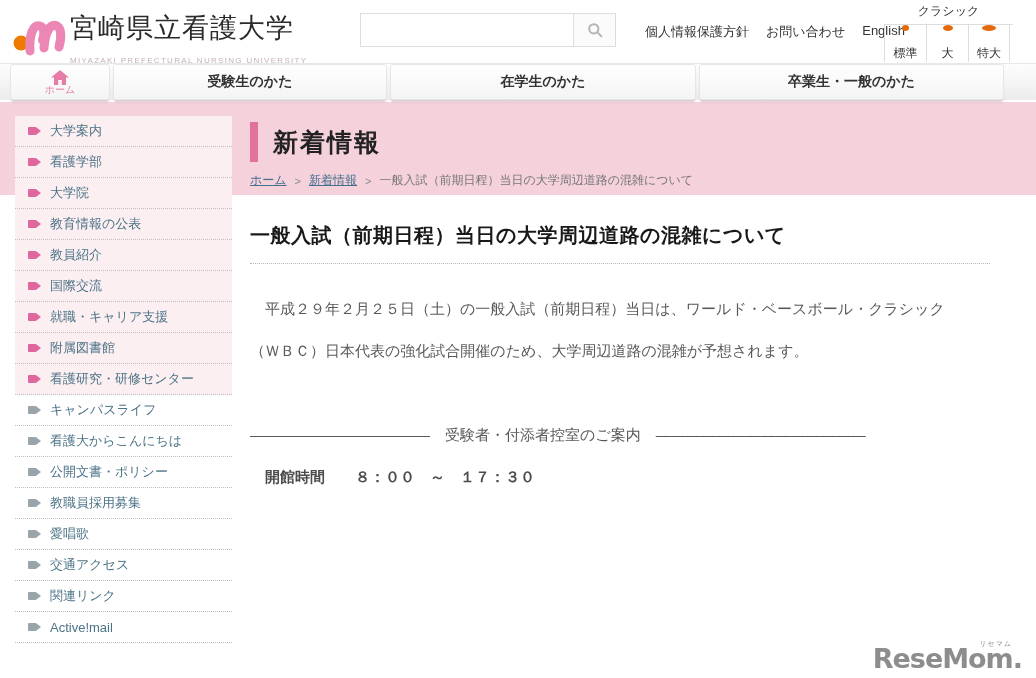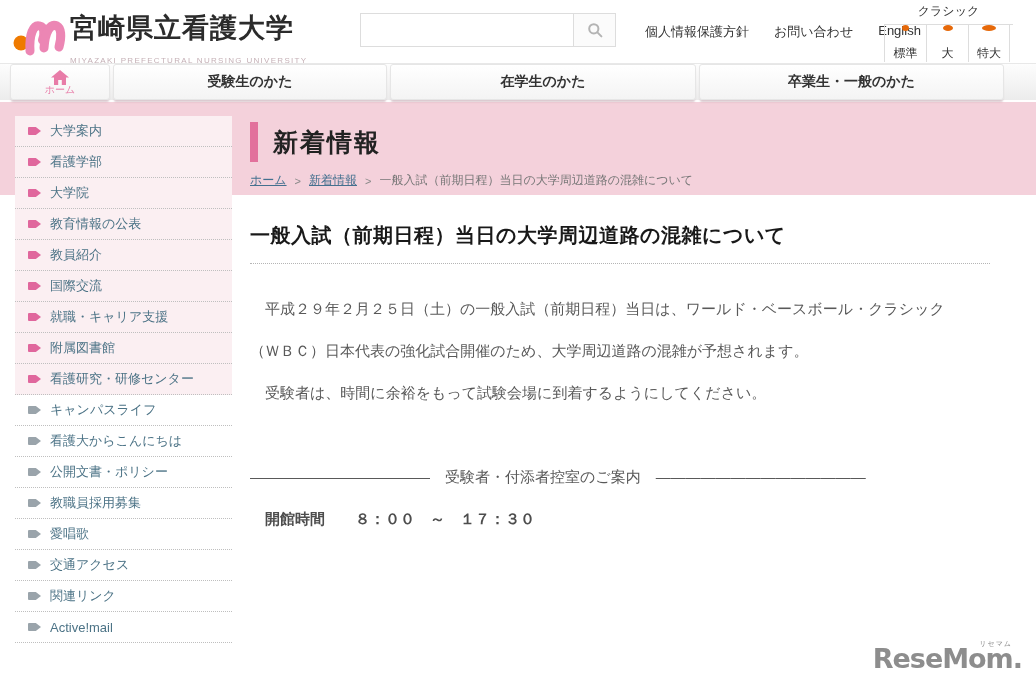--- a/index.html
+++ b/index.html
@@ -5,28 +5,28 @@
   html,body{margin:0;padding:0}
   body{width:1036px;height:678px;overflow:hidden;background:#fff;
        font-family:"Liberation Sans","DejaVu Sans",sans-serif;color:#333}
   .page{position:relative;width:1036px;height:678px;overflow:hidden;background:#fff}
 
   
   .site-header{position:relative;height:63px;background:#fff}
   .logo{position:absolute;left:12px;top:4px;display:flex;align-items:flex-start;cursor:pointer;text-decoration:none}
   .logo-mark{width:54px;height:54px;flex:none}
   .logo-text{margin-left:4px;padding-top:10px}
-  .logo-jp{display:block;font-size:27px;font-weight:bold;color:#2b2b2b;letter-spacing:1px;line-height:28px}
+  .logo-jp{display:block;font-size:27px;font-weight:normal;color:#2b2b2b;letter-spacing:1px;line-height:28px}
   .logo-en{display:block;font-size:8px;color:#c5b0b6;letter-spacing:1.3px;margin-top:14px}
 
   .search{position:absolute;left:360px;top:13px;width:256px;height:34px;border:1px solid #ddd;display:flex;background:#fff;box-sizing:border-box}
   .search input{flex:1;border:none;outline:none;padding:0 8px;font-size:13px;min-width:0;background:transparent}
   .search button{width:42px;border:none;border-left:1px solid #ddd;background:#fbfbfb;cursor:pointer;display:flex;align-items:center;justify-content:center;padding:0}
 
-  .hlinks{position:absolute;left:645px;top:23px;display:flex;gap:25px;white-space:nowrap}
+  .hlinks{position:absolute;left:645px;top:23px;display:flex;gap:17px;white-space:nowrap}
   .hlink{font-size:13px;color:#333;text-decoration:none;cursor:pointer}
 
   .fsw{position:absolute;left:884px;top:3px;width:129px}
   .fsw-label{text-align:center;font-size:12px;color:#333;margin-bottom:4px}
   .fsw-cells{display:flex;border-top:1px solid #ddd}
   .fsw-cell{width:42px;height:37px;border-left:1px solid #ddd;display:flex;flex-direction:column;align-items:center;justify-content:center;cursor:pointer;box-sizing:border-box}
   .fsw-cell:last-child{border-right:1px solid #ddd}
   .dot{border-radius:50%;background:#e6690a;display:block}
   .dot0{width:7px;height:7px}
   .dot1{width:10px;height:10px}
@@ -236,21 +236,20 @@
           <a class="bc-link">新着情報</a>
           <span class="bc-sep">&gt;</span>
           <span class="bc-current">一般入試（前期日程）当日の大学周辺道路の混雑について</span>
         </div>
 
       <article class="article">
         <h2 class="article-title">一般入試（前期日程）当日の大学周辺道路の混雑について</h2>
         <div class="article-body">
             <p class="line"><span>　平成２９年２月２５日（土）の一般入試（前期日程）当日は、ワールド・ベースボール・クラシック</span></p>
             <p class="line"><span>（ＷＢＣ）日本代表の強化試合開催のため、大学周辺道路の混雑が予想されます。</span></p>
-            <p class="line"><span>　受験者は、時間に余裕をもって試験会場に到着するようにしてください。</span></p>
             <p class="line gap"><span>――――――――――――　受験者・付添者控室のご案内　――――――――――――――</span></p>
             <p class="line"><span class="b">　開館時間</span><span>　　</span><span class="b">８：００　～　１７：３０</span></p>
           </div>
       </article>
     </main>
 
     <div class="watermark">
       <span class="wm-wrap">
         <span class="wm-ruby">リセマム</span>
         <span class="wm-text">ReseMom.</span>

